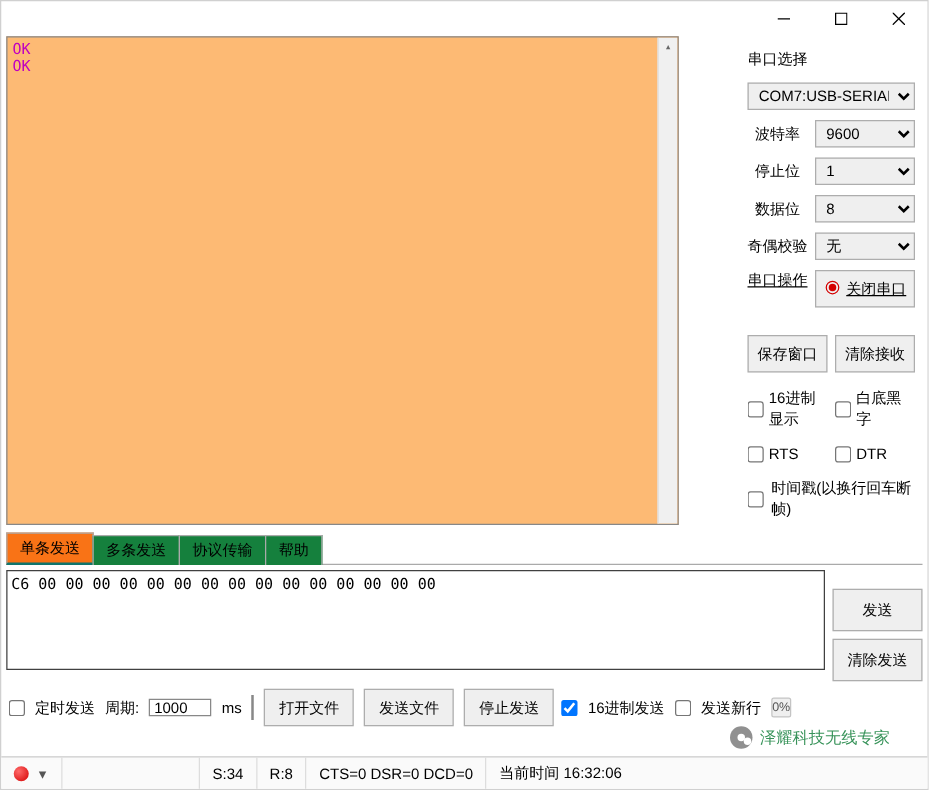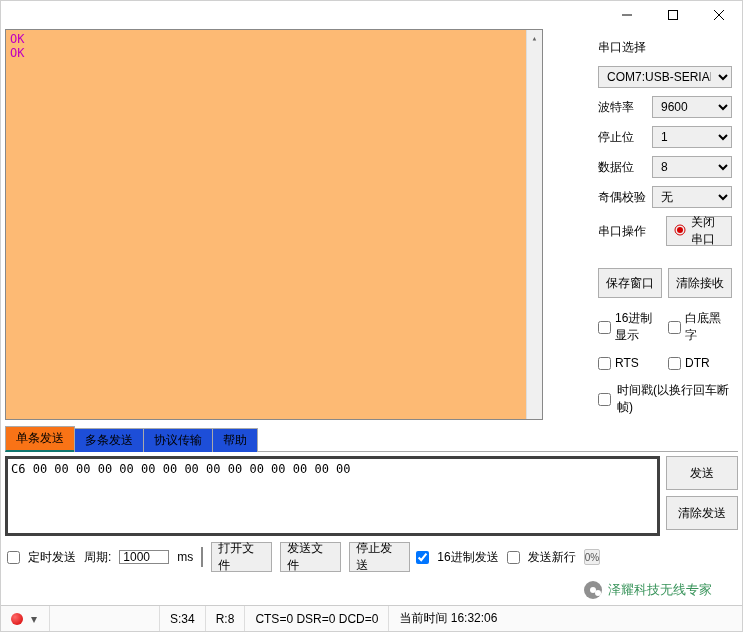--- a/index.html
+++ b/index.html
@@ -11,45 +11,45 @@
   .upper{display:flex;flex:0 0 375px;}
   .recv-wrap{flex:1;position:relative;margin:0 4px 0 4px;}
   .recv{position:absolute;inset:0;border:1px solid #888;background:#fdba74;overflow:hidden;font-family:Consolas,monospace;font-size:12px;line-height:14px;}
   .recv .txt{color:#c000c0;padding:2px 4px;white-space:pre;}
   .scroll{position:absolute;right:0;top:0;bottom:0;width:16px;background:#f0f0f0;border-left:1px solid #ddd;}
   .scroll .arrow{height:16px;display:flex;align-items:center;justify-content:center;color:#666;font-size:9px;}
   .side{width:150px;padding:4px 10px 4px 6px;display:flex;flex-direction:column;gap:8px;margin-left:45px;}
   .side h4{margin:6px 0 2px 0;font-size:12px;font-weight:normal;}
   .sel{height:22px;width:100%;border:1px solid #adadad;background:#efefef;font-size:12px;padding:0 4px;}
   .row{display:flex;align-items:center;gap:6px;}
-  .row label{width:48px;}
+  .row label{width:48px;text-align:center;}
   .row .sel{flex:1;}
   .boxbtn{height:24px;border:1px solid #adadad;background:#efefef;font-size:12px;display:inline-flex;align-items:center;justify-content:center;padding:14px 6px;cursor:pointer;}
-  .op-row{display:flex;align-items:center;gap:20px;}
+  .op-row{display:flex;align-items:flex-start;gap:6px;text-decoration:underline;}
   .op-btn{display:flex;align-items:center;gap:4px;flex:1;justify-content:center;}
   .two-btn{display:flex;gap:6px;margin-top:14px;}
   .two-btn .boxbtn{flex:1;}
   .chk-row{display:flex;align-items:center;gap:6px;margin-top:4px;}
   .chk-row .pair{display:flex;align-items:center;gap:4px;flex:1;}
   input[type=checkbox]{width:13px;height:13px;margin:0;}
   
   .tabs{display:flex;align-items:flex-end;height:24px;margin:8px 4px 0 4px;border-bottom:1px solid #aaa;}
-  .tab{padding:3px 10px;border:1px solid #aaa;border-bottom:none;background:#1d4ed8;position:relative;top:1px;margin-right:-1px;font-size:12px;}
+  .tab{padding:3px 10px;border:1px solid #aaa;border-bottom:none;background:#15803d;position:relative;top:1px;margin-right:-1px;font-size:12px;}
   .tab.active{background:#f97316;border-bottom:2px solid #0f766e;}
   
   .sendarea{display:flex;margin:4px;gap:6px;}
-  .sendtext{flex:1;height:80px;border:3px solid #404040;font-family:Consolas,monospace;font-size:12px;padding:3px;resize:none;}
-  .sendbtns{width:72px;display:flex;flex-direction:column;gap:6px;}
+  .sendtext{flex:1;height:80px;border:1px solid #404040;font-family:Consolas,monospace;font-size:12px;padding:3px;resize:none;}
+  .sendbtns{width:72px;display:flex;flex-direction:column;gap:6px;margin-top:15px;}
   .sendbtns .boxbtn{height:34px;}
   
   .opts{margin:2px 6px;display:flex;flex-direction:row;gap:6px;}
   .opts .line{display:flex;align-items:center;gap:8px;}
   .shortin{width:50px;height:14px;border:1px solid #888;font-size:12px;padding:0 3px;}
   .pathin{flex:1;height:20px;border:1px solid #888;background:#fff;}
-  .boxbtn.sm{height:22px;width:61px;}
+  .boxbtn.sm{height:22px;width:72px;}
   .prog{flex:1;height:16px;border:1px solid #c4c4c4;border-radius:2px;background:#efefef;display:flex;align-items:center;justify-content:center;font-size:10px;color:#555;}
   
   .statusbar{height:26px;border-top:1px solid #ccc;display:flex;align-items:center;font-size:12px;background:#fafafa;margin-top:auto;}
   .statusbar .cell{padding:0 10px;border-right:1px solid #ddd;height:100%;display:flex;align-items:center;}
   .red-dot{width:12px;height:12px;border-radius:50%;background:radial-gradient(circle at 4px 4px,#ff6a6a,#d40000);}
   .dd{width:10px;height:10px;display:flex;align-items:center;justify-content:center;}
   
   .overlay{position:absolute;right:30px;bottom:32px;display:flex;align-items:center;gap:6px;color:#15803d;font-size:13px;opacity:0.85;pointer-events:none;}
   .wx{width:18px;height:18px;border-radius:50%;background:#7d7d7d;display:flex;align-items:center;justify-content:center;}
   .wx::before{content:"";width:6px;height:6px;border-radius:50%;background:#fff;box-shadow:5px 3px 0 0 #fff;}

